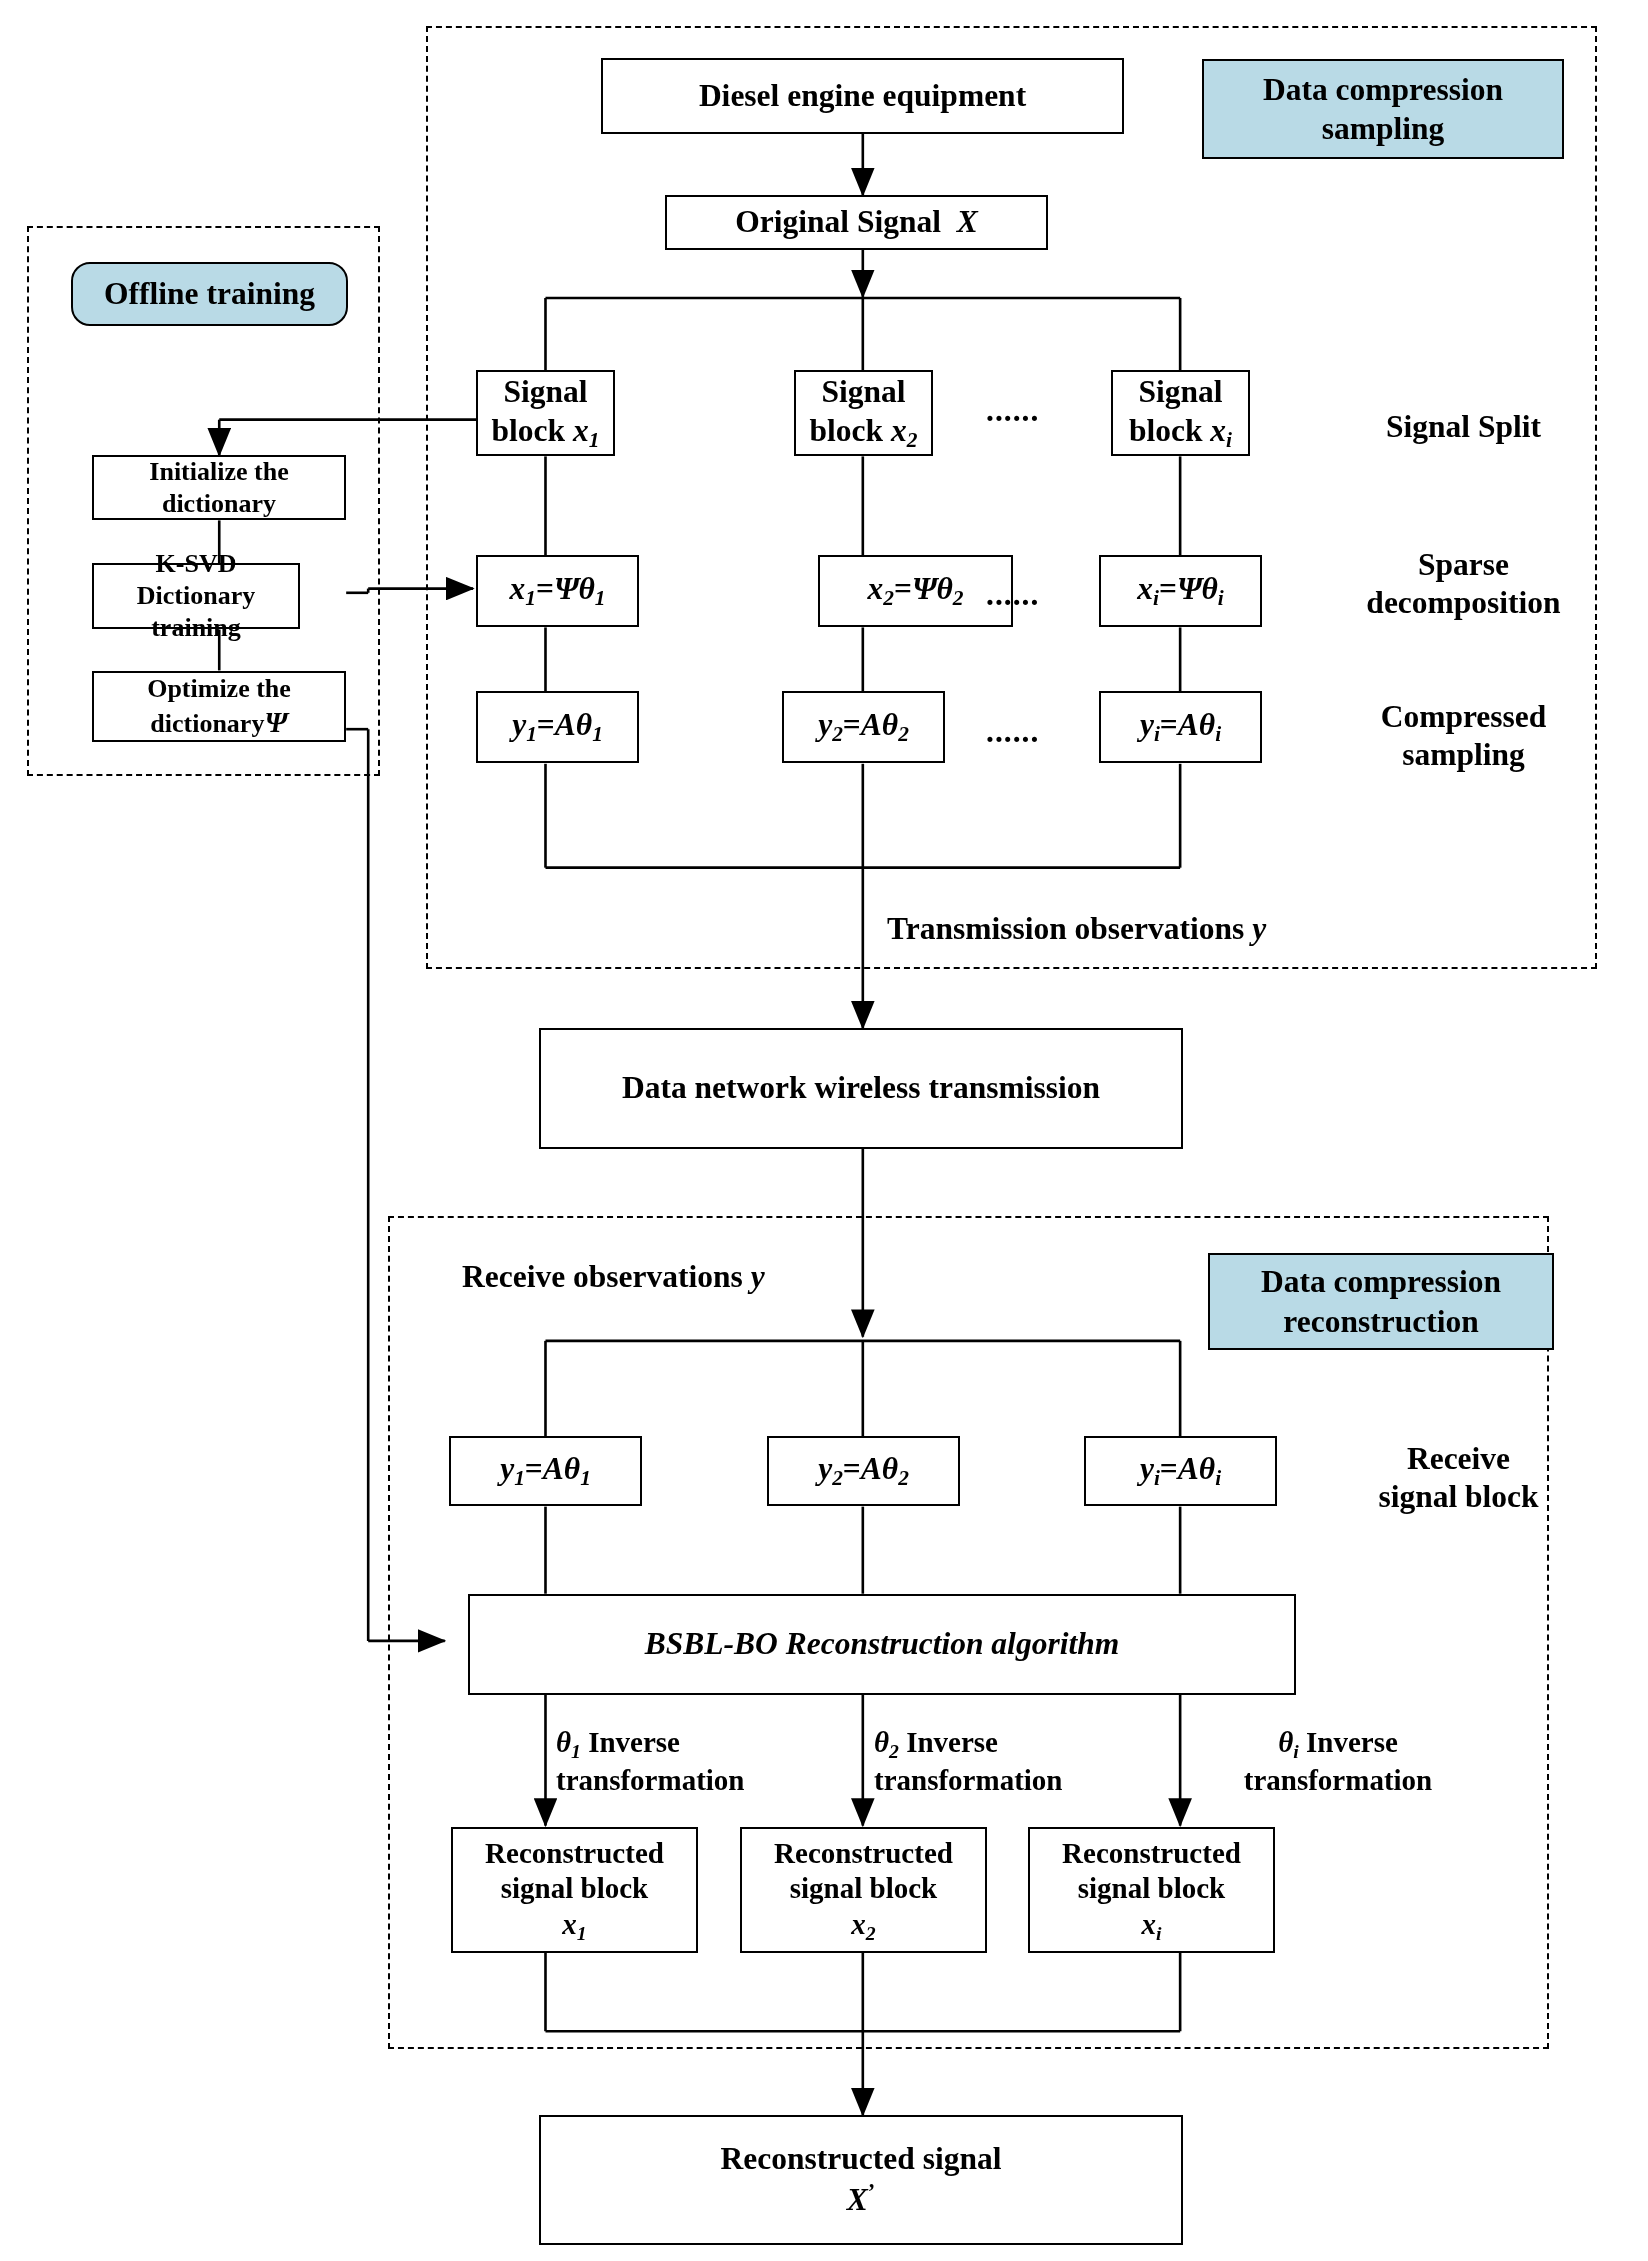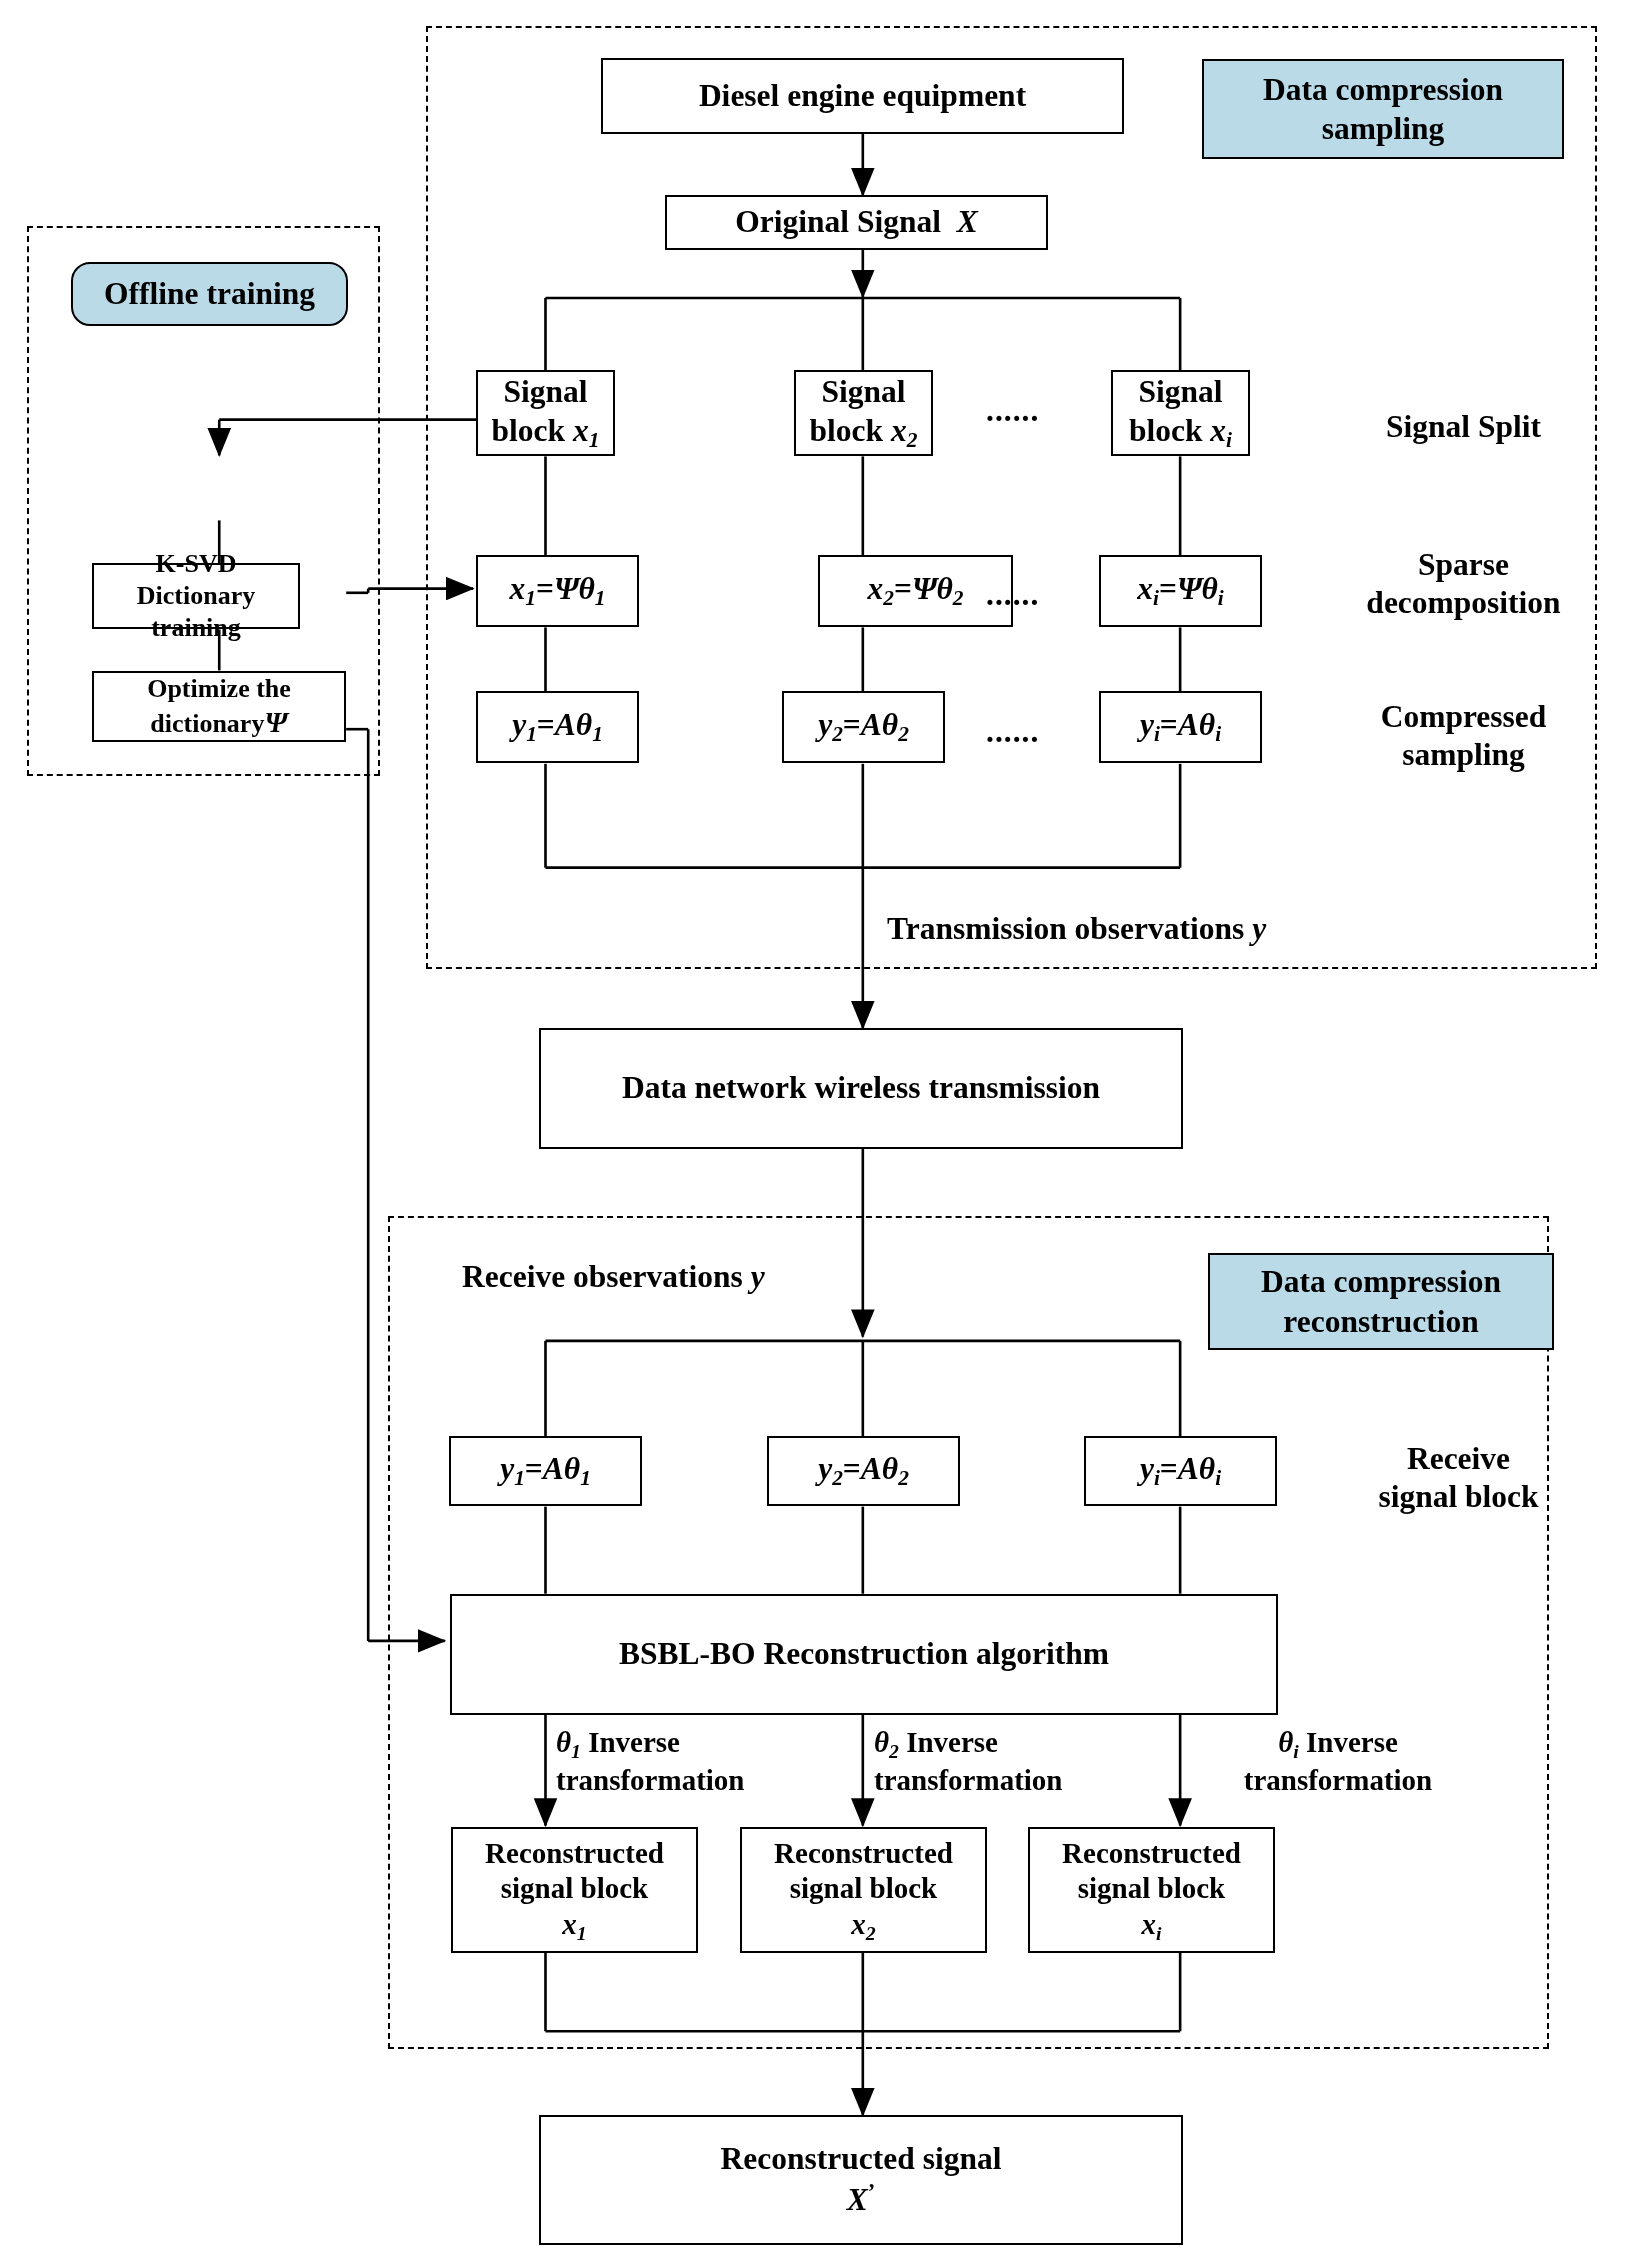--- a/index.html
+++ b/index.html
@@ -182,20 +182,26 @@
   <div class="lbl xl" style="left:1327px;top:698px;width:273px;">
     <span>Compressed</span><br>
     <span>sampling</span>
   </div>
 
   <div class="lbl xl" style="left:887px;top:910px;width:504px;text-align:left;">
     <span>Transmission observations</span>
     <i class="v">y</i>
   </div>
 
+  <div class="box med" style="left:92px;top:455px;width:254px;height:65px;">
+    <div>
+      <span>Initialize the</span><br>
+      <span>dictionary</span>
+    </div>
+  </div>
   <div class="box med" style="left:92px;top:563px;width:208px;height:66px;">
     <div>
       <span>K-SVD Dictionary</span><br>
       <span>training</span>
     </div>
   </div>
   <div class="box med" style="left:92px;top:671px;width:254px;height:71px;">
     <div>
       <span>Optimize the</span><br>
       <span>dictionary</span><i class="v" style="font-size:1.12em">Ψ</i>
@@ -219,21 +225,21 @@
   </div>
   <div class="box xl" style="left:1084px;top:1436px;width:193px;height:70px;">
     <span><i class="v">y</i><sub>i</sub>=<i class="v">Aθ</i><sub>i</sub></span>
   </div>
 
   <div class="lbl xl" style="left:1322px;top:1440px;width:273px;">
     <span>Receive</span><br>
     <span>signal block</span>
   </div>
 
-  <div class="box xl" style="left:450px;top:1594px;width:828px;height:121px;">
+  <div class="box xl" style="left:468px;top:1594px;width:828px;height:101px;font-style:italic;">
     <span>BSBL-BO Reconstruction algorithm</span>
   </div>
 
   <div class="lbl big" style="left:556px;top:1725px;width:294px;text-align:left;">
     <i class="v">θ</i><sub>1</sub>
     <span>Inverse</span><br>
     <span>transformation</span>
   </div>
   <div class="lbl big" style="left:874px;top:1725px;width:294px;text-align:left;">
     <i class="v">θ</i><sub>2</sub>

